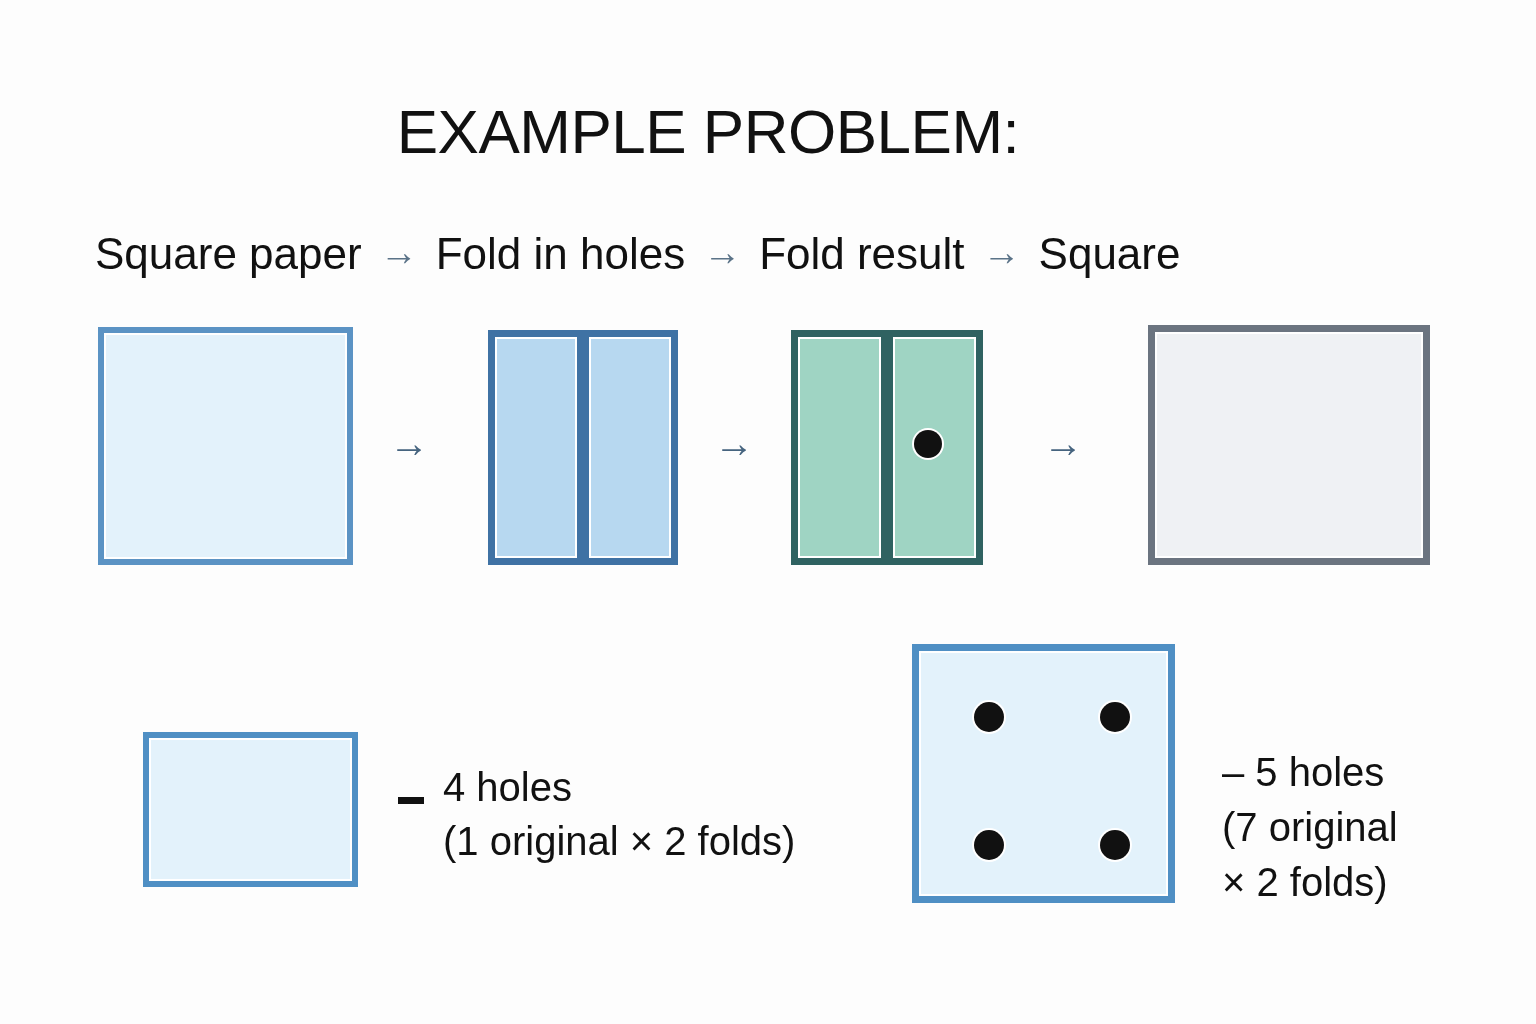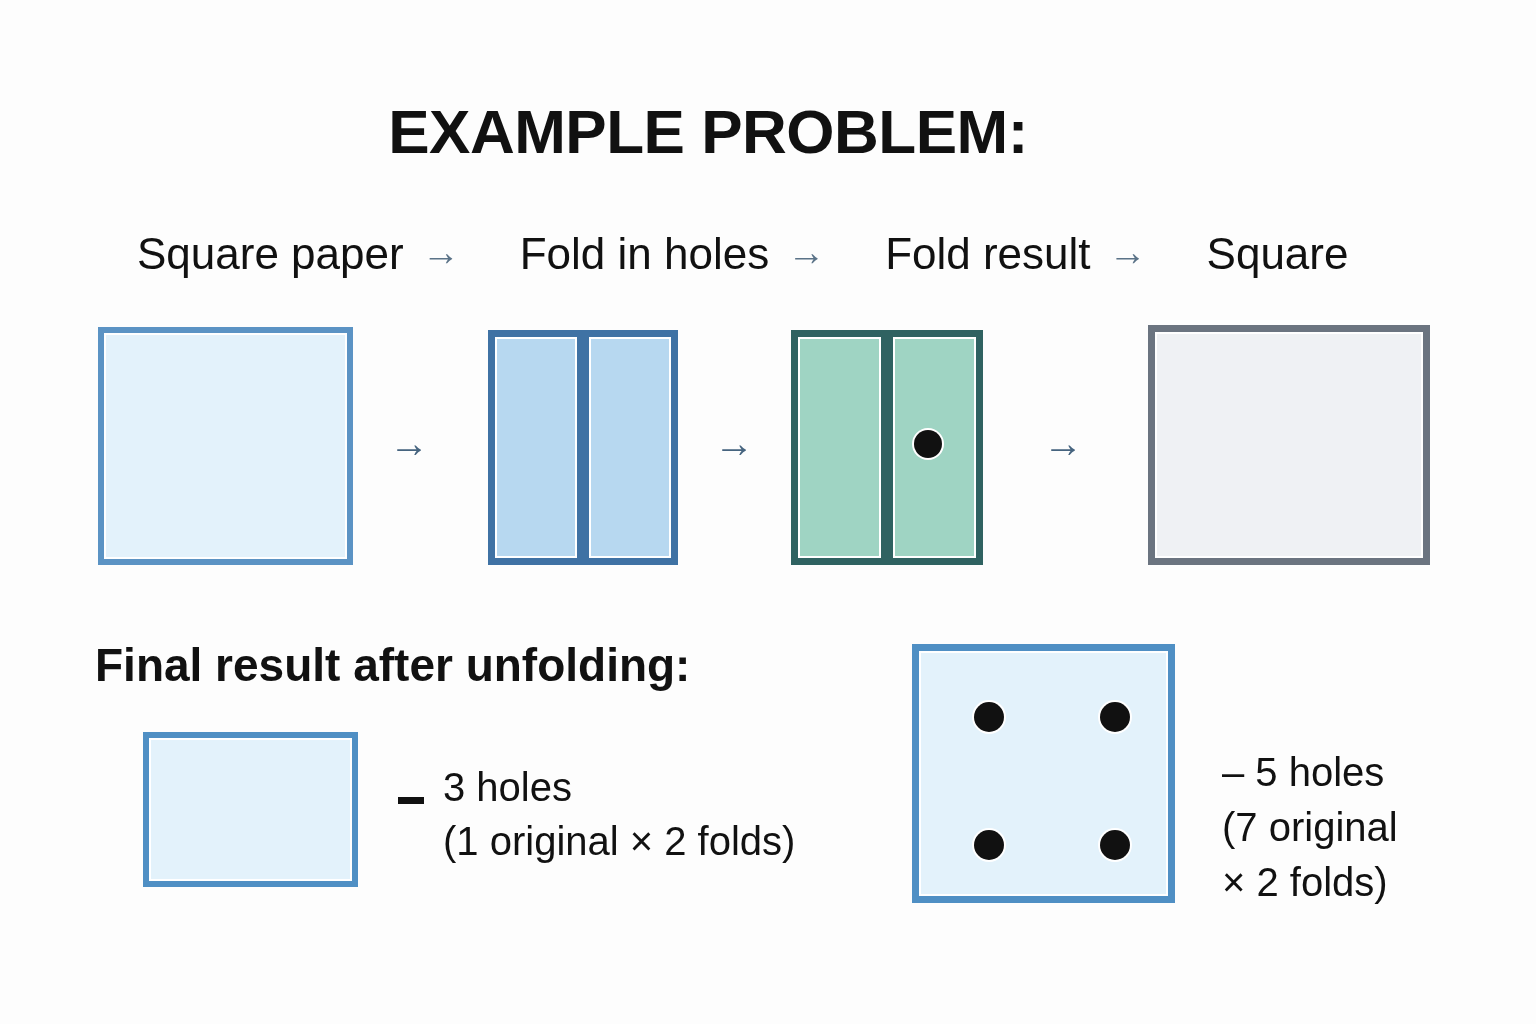--- a/index.html
+++ b/index.html
@@ -22,41 +22,40 @@
   }
 
   
   #title {
     position: absolute;
     left: 0;
     top: 96px;
     width: 1416px;
     text-align: center;
     font-size: 62px;
-    font-weight: bold;
+    font-weight: normal;
     letter-spacing: -0.5px;
     color: #111111;
     white-space: nowrap;
   }
 
   
   #steps-row {
     position: absolute;
     left: 95px;
     top: 232px;
     display: flex;
     align-items: center;
     white-space: nowrap;
   }
   .step-label {
     font-size: 44px;
     font-weight: 500;
     color: #111111;
     line-height: 1;
-    margin-left: 42px;
   }
   .step-arrow {
     font-size: 38px;
     color: #5b7388;
     margin: 0 18px;
     line-height: 1;
     position: relative;
     top: -2px;
   }
 
@@ -227,28 +226,27 @@
 
   <div class="paper" id="paper-fold2">
     <div id="fold2-line"></div>
   </div>
   <div class="hole" id="hole-fold2"></div>
 
   <div class="row-arrow" id="row-arrow-3">→</div>
 
   <div class="paper" id="paper-unfold"></div>
 
-  <div id="final-heading">Final result after unfolding:</div>
 
   <div class="paper" id="paper-final-small"></div>
 
   <div id="small-dash"></div>
 
   <div id="small-note">
-    <div>3 holes</div>
+    <div>4 holes</div>
     <div>(1 original × 2 folds)</div>
   </div>
 
   <div class="paper" id="paper-final-big">
     <div class="hole hole-final" style="left:55px; top:51px;"></div>
     <div class="hole hole-final" style="left:181px; top:51px;"></div>
     <div class="hole hole-final" style="left:55px; top:179px;"></div>
     <div class="hole hole-final" style="left:181px; top:179px;"></div>
   </div>
 

